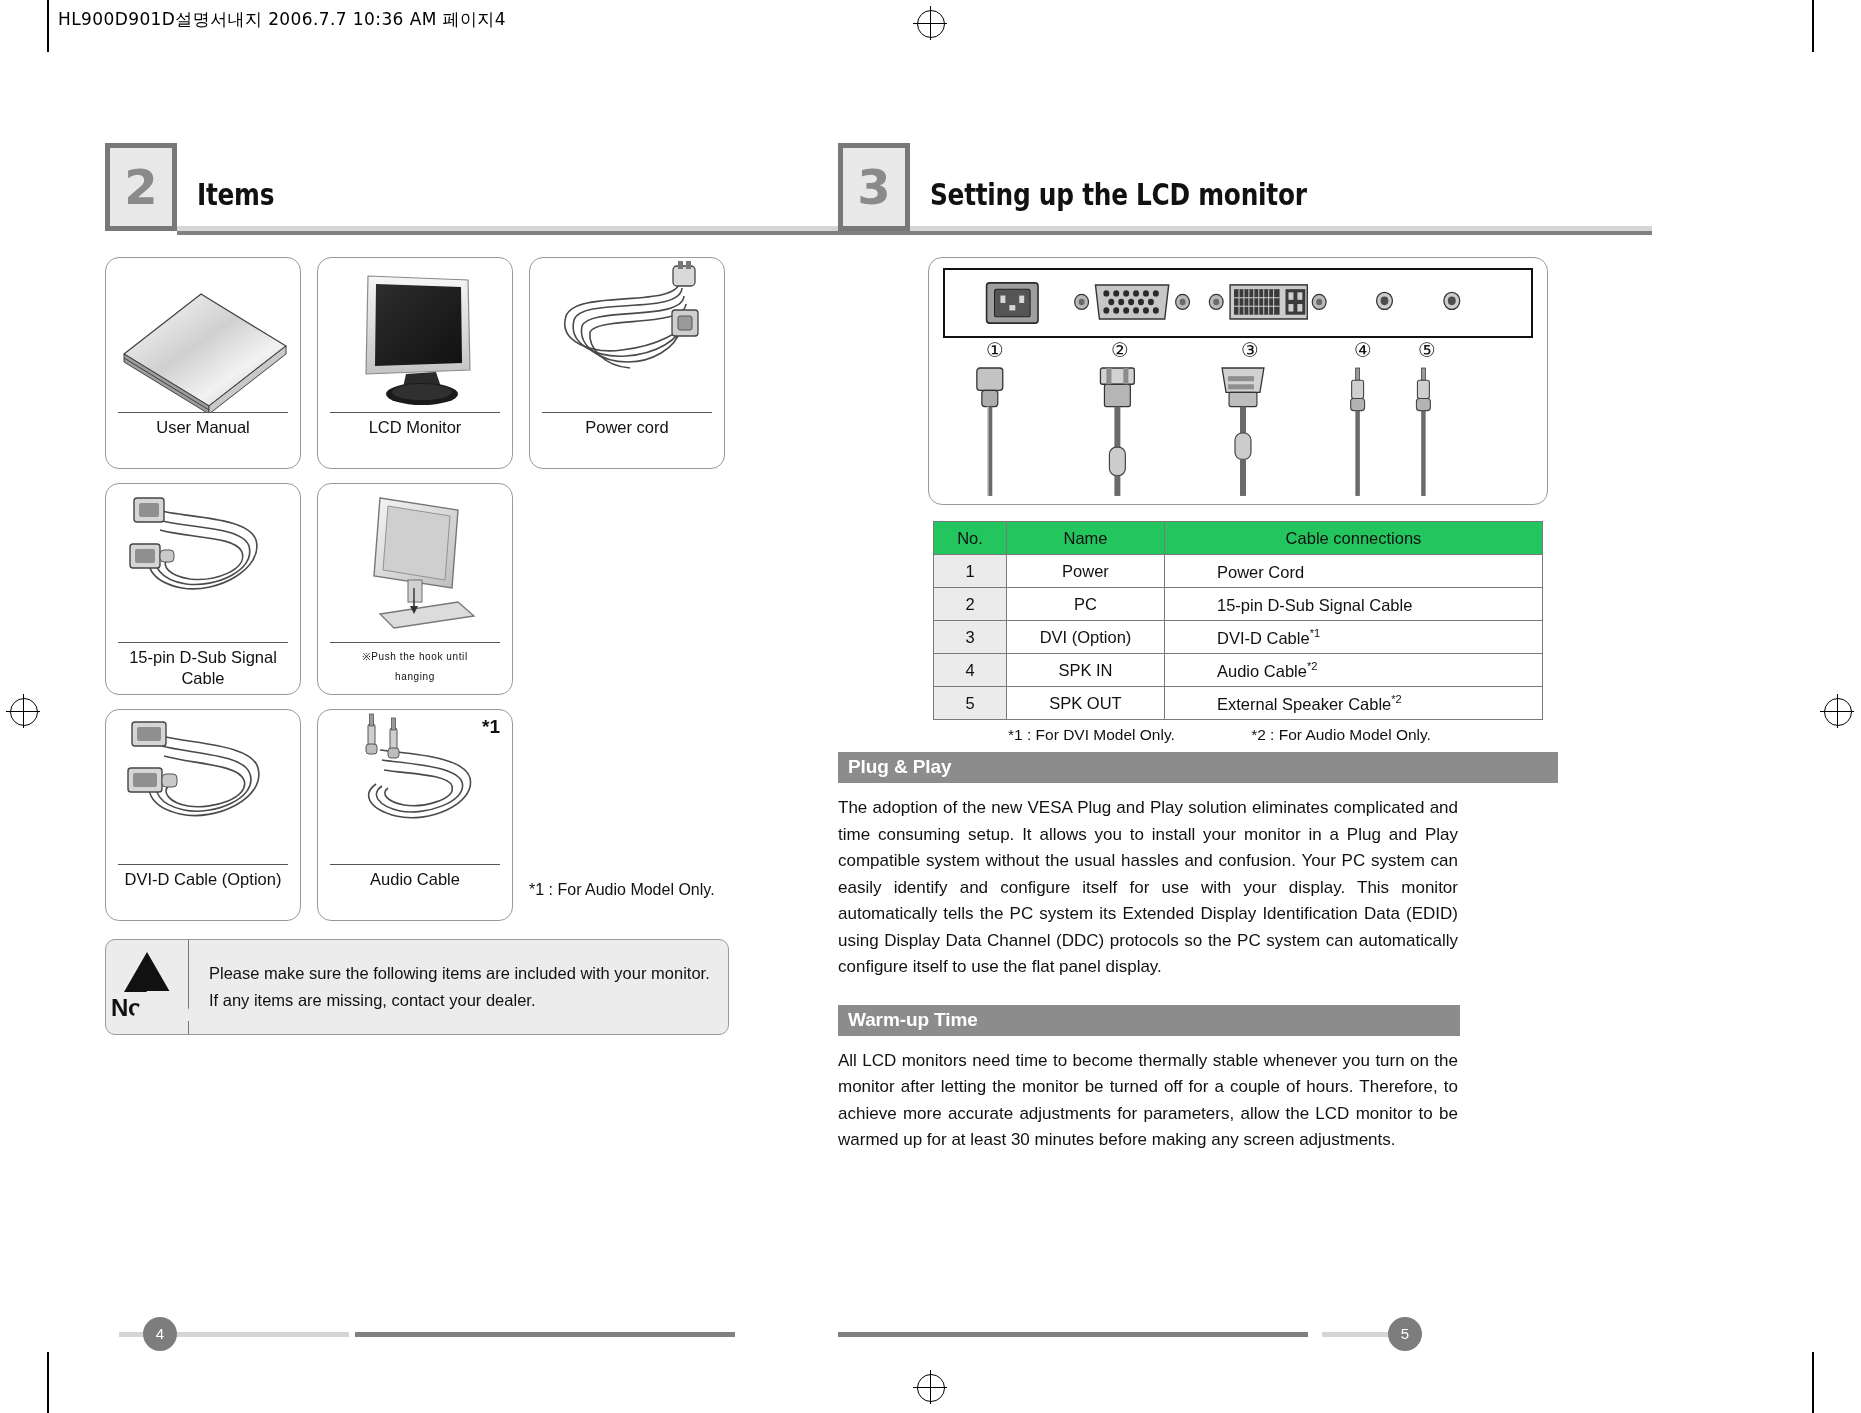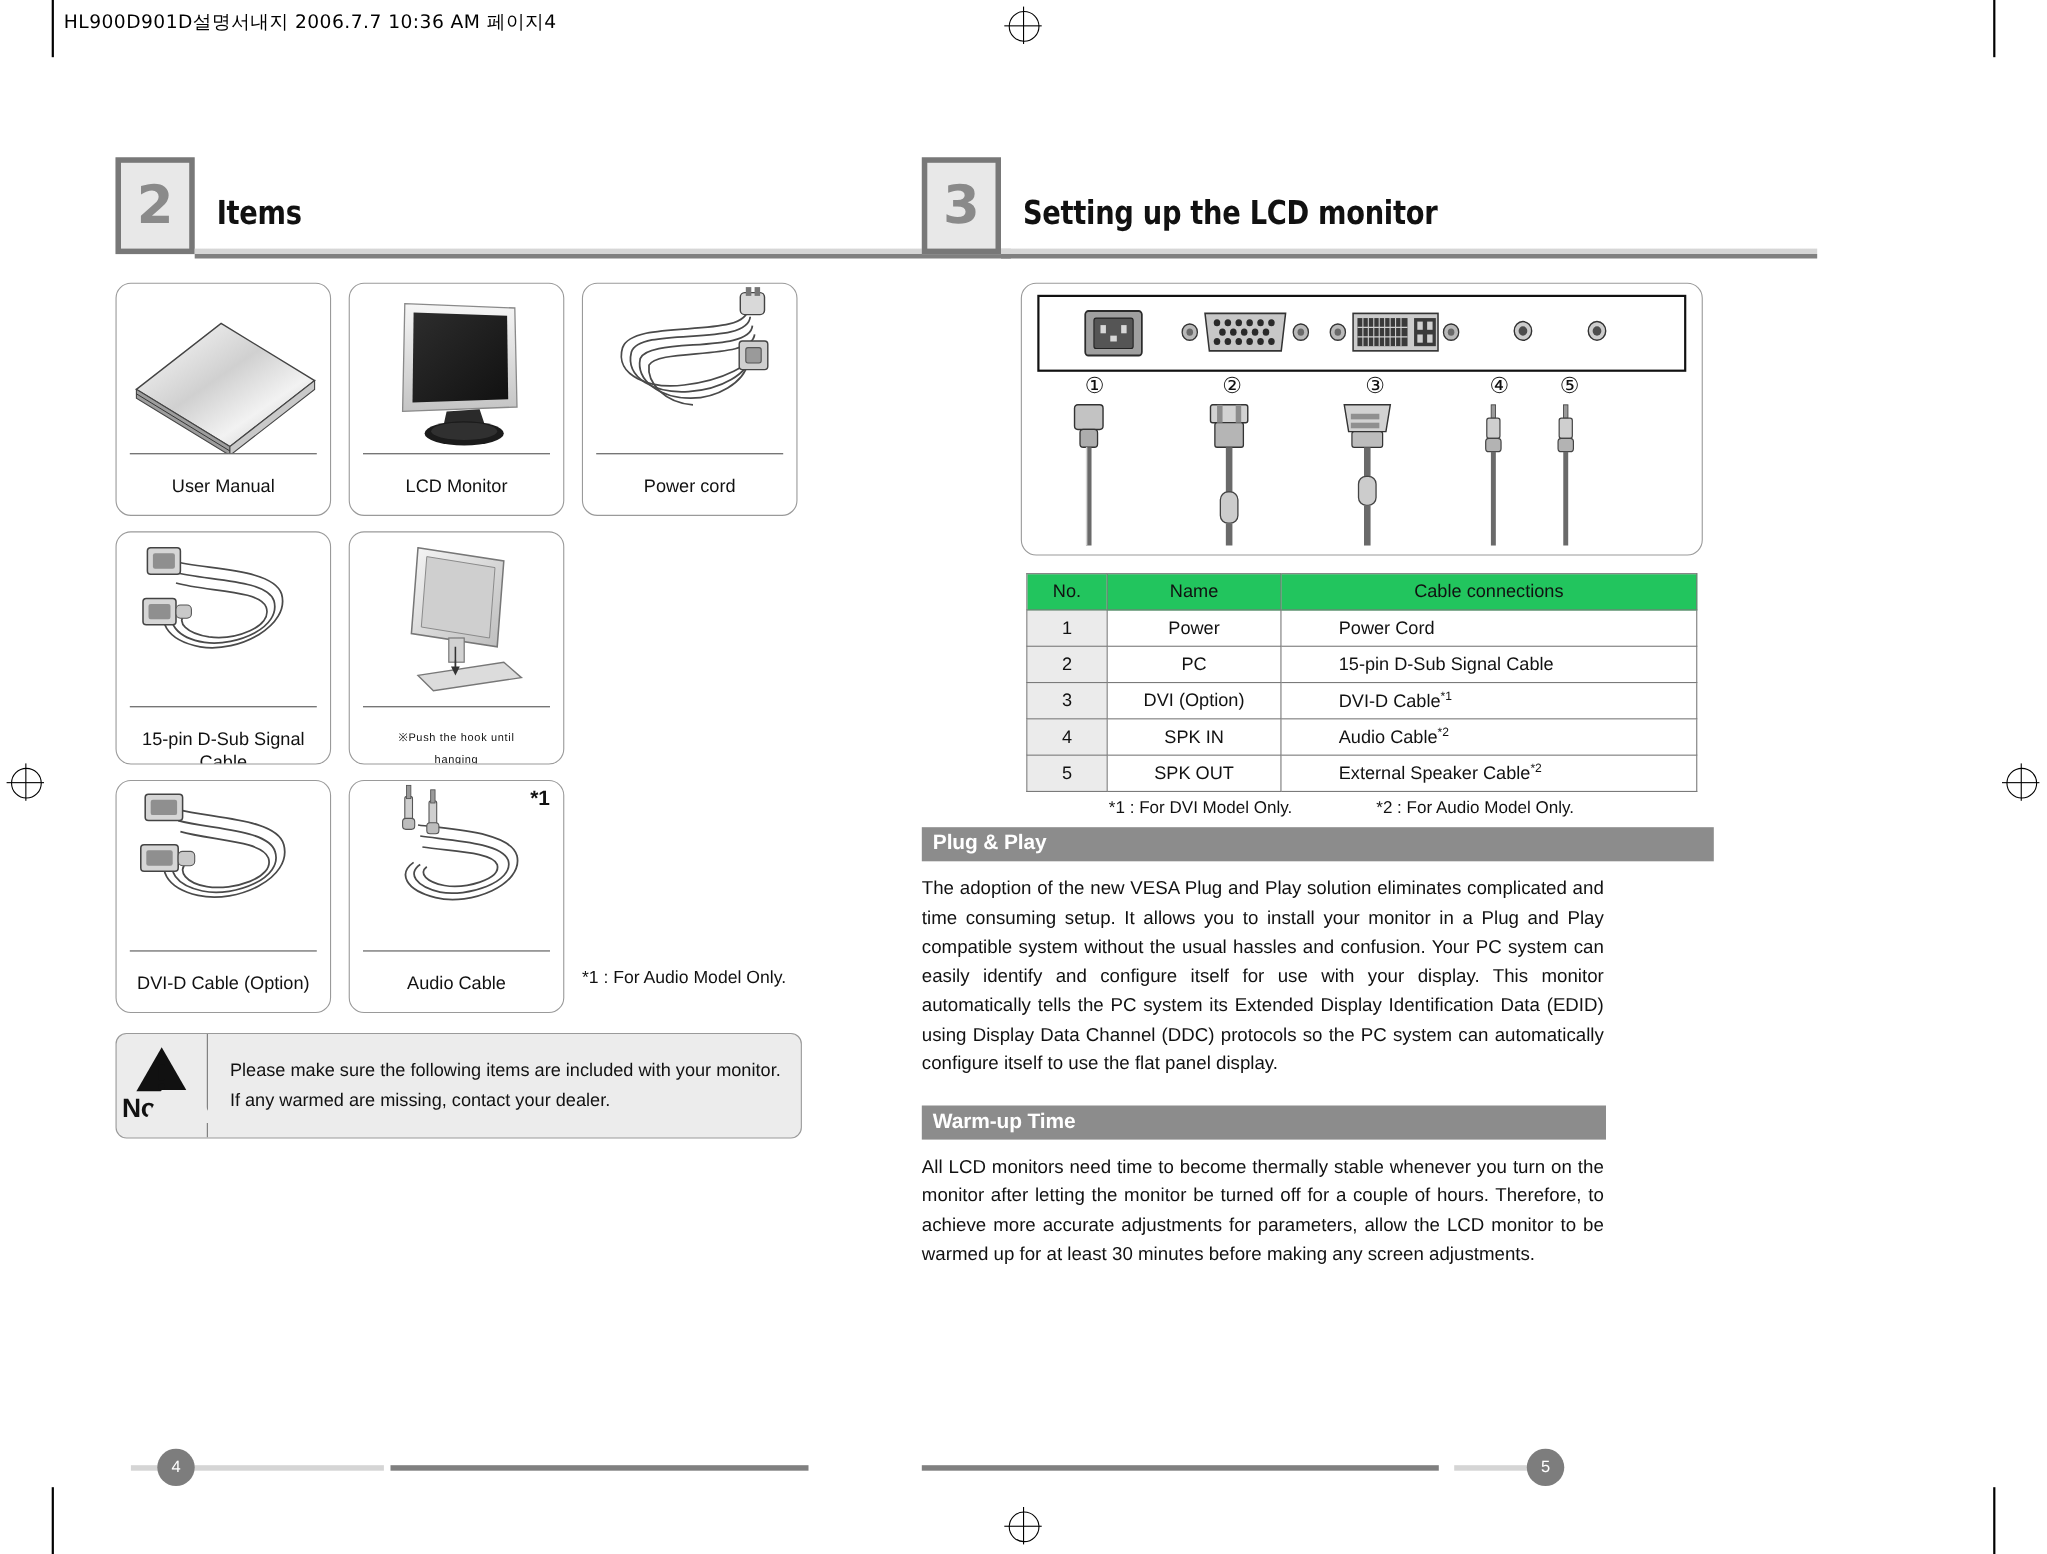--- a/index.html
+++ b/index.html
@@ -46,21 +46,21 @@
 
   
   .grid-row{display:flex;gap:16px;margin-top:14px;}
   .item-cell{
     width:196px;height:212px;border:1.6px solid #9a9a9a;border-radius:14px;
     background:#fff;position:relative;box-sizing:border-box;overflow:hidden;
   }
   .item-art{position:absolute;left:0;top:0;right:0;bottom:58px;}
   .item-label{
     position:absolute;left:12px;right:12px;bottom:6px;height:50px;
-    border-top:1.4px solid #555;padding-top:19px;box-sizing:border-box;
+    border-top:1.4px solid #555;padding-top:4px;box-sizing:border-box;
     text-align:center;font-size:16.5px;line-height:21px;color:#111;
   }
   .item-label.two{bottom:2px;}
   .item-label.small{font-size:10px;line-height:20px;text-align:center;letter-spacing:.6px;}
 
   .note-right{font-size:16px;color:#111;align-self:flex-end;padding-bottom:22px;white-space:nowrap;}
   .star-mark{position:absolute;font-size:19px;font-weight:bold;color:#111;}
 
   
   .notice-wrap{
@@ -329,21 +329,21 @@
   <div class="notice-wrap">
     <div class="notice-icon-col">
       <div class="tri">
         <div class="bang"></div>
           <div class="bang2"></div>
       </div>
       <div class="notice-word">Notice</div>
     </div>
     <div class="notice-text">
       <div>Please make sure the following items are included with your monitor.</div>
-      <div>If any warmed are missing, contact your dealer.</div>
+      <div>If any items are missing, contact your dealer.</div>
     </div>
   </div>
 
   <div class="footer">
     <div class="f-line-light" style="left:14px;width:230px;"></div>
     <div class="f-line-dark" style="left:250px;width:380px;"></div>
     <div class="pg-circle" style="left:38px;">4</div>
   </div>
 </div>
 

